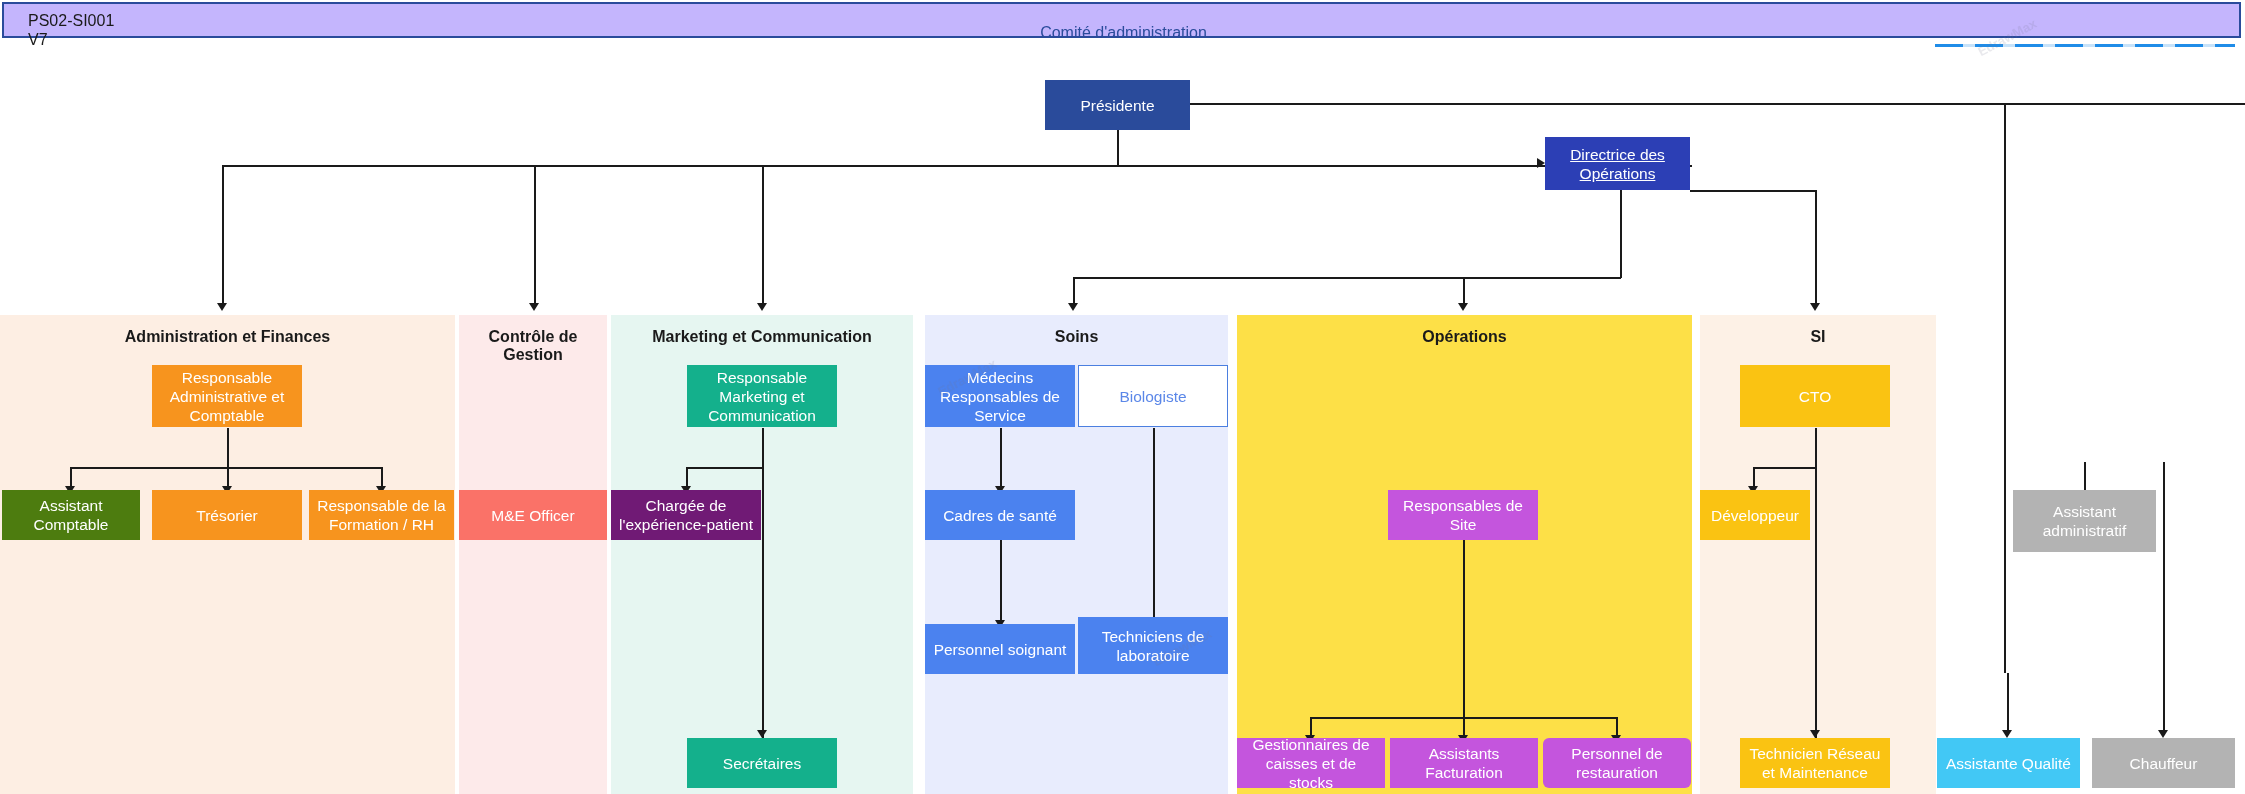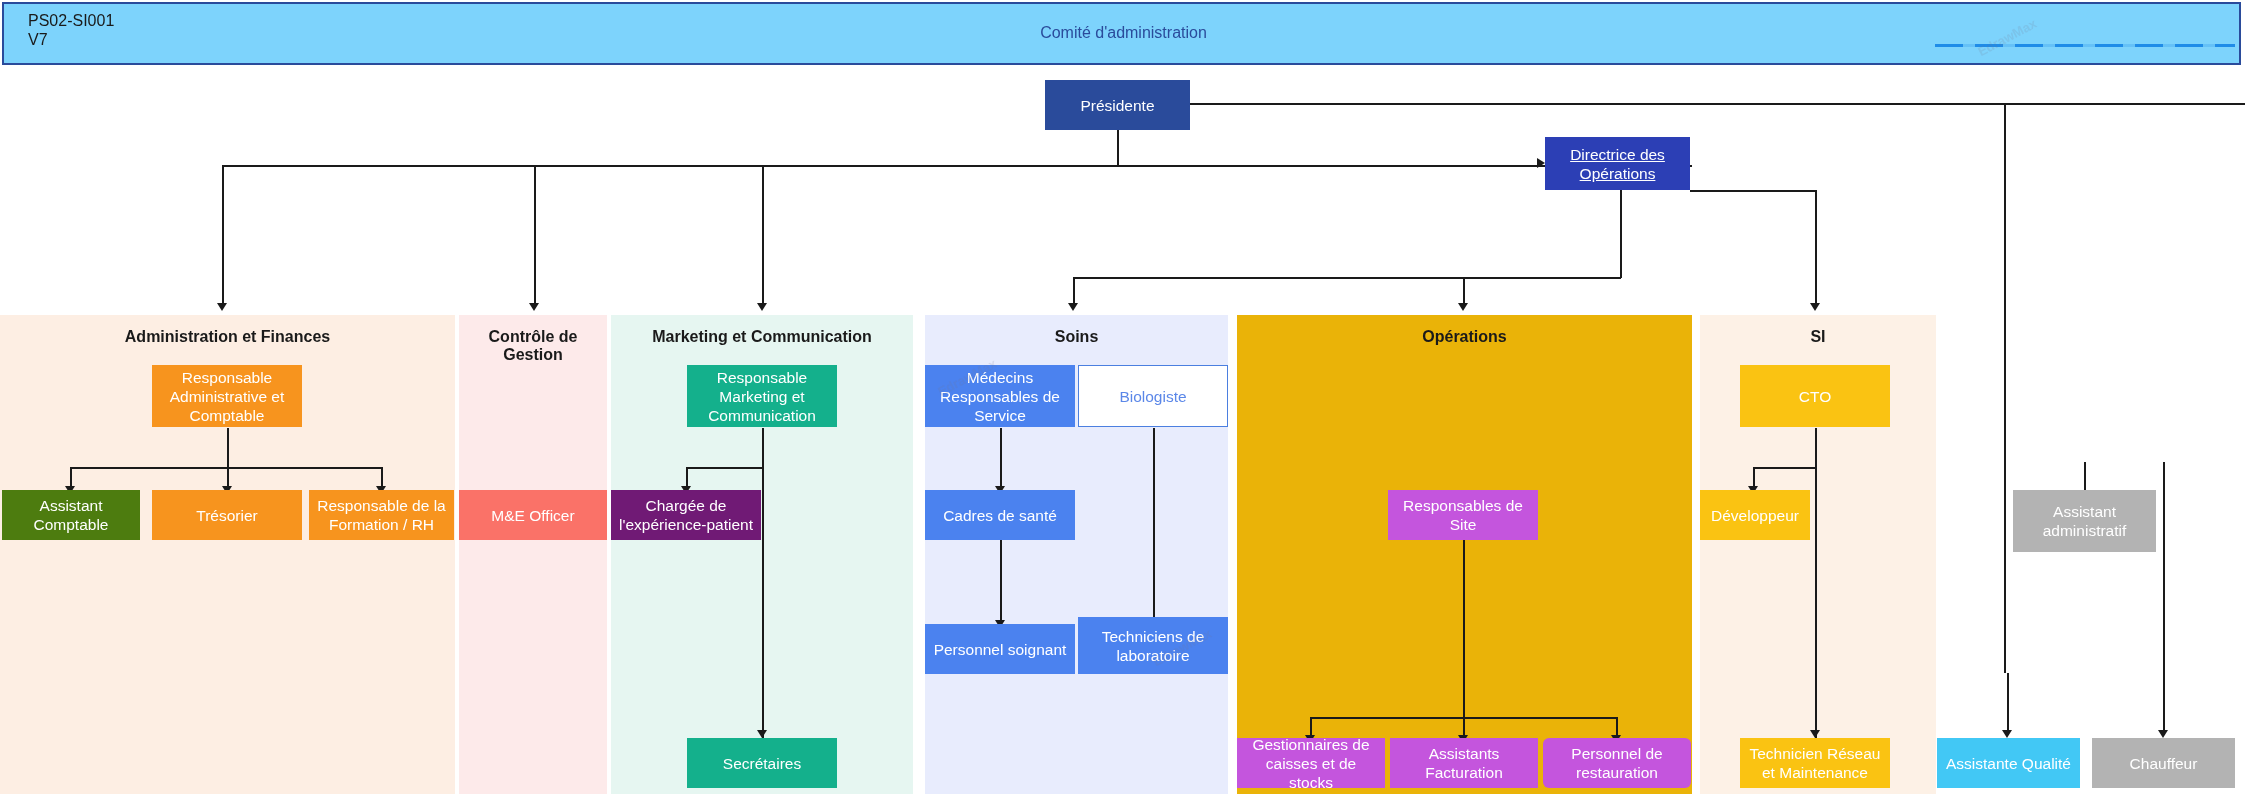--- a/index.html
+++ b/index.html
@@ -1,21 +1,21 @@
 <!DOCTYPE html>
 <html><head>
 <meta charset="utf-8">
 <style>
   html,body{margin:0;padding:0;background:#fff;}
   body{width:2245px;height:794px;font-family:"Liberation Sans",sans-serif;overflow:hidden;}
   #root{position:relative;width:2245px;height:794px;background:#fff;}
 
   
-  #header{position:absolute;left:2px;top:2px;width:2239px;height:63px;
-          border:2px solid #2a4b9b;background:#7dd3fc;box-sizing:border-box;}
+  #header{position:absolute;left:2px;top:2px;width:2239px;height:36px;
+          border:2px solid #2a4b9b;background:#c4b5fd;box-sizing:border-box;}
   #hdr-code{position:absolute;left:24px;top:7px;font-size:16px;color:#1a1a1a;line-height:19px;}
   #hdr-title{position:absolute;left:0;top:20px;width:2239px;text-align:center;
              font-size:16px;color:#2a4b9b;}
   #hdr-deco{position:absolute;left:1935px;top:44px;width:300px;height:3px;
             background:repeating-linear-gradient(90deg,#1f8ce8 0 28px,rgba(31,140,232,.25) 28px 40px);}
 
   
   .node{position:absolute;box-sizing:border-box;display:flex;align-items:center;
         justify-content:center;text-align:center;color:#fff;font-size:15.5px;
         line-height:19px;padding:2px 6px;}
@@ -61,21 +61,21 @@
   </div>
 
   <div class="col" style="left:611px;top:315px;width:302px;height:479px;background:#e6f6f1;">
     <div class="col-title">Marketing et Communication</div>
   </div>
 
   <div class="col" style="left:925px;top:315px;width:303px;height:479px;background:#e8ecfd;">
     <div class="col-title">Soins</div>
   </div>
 
-  <div class="col" style="left:1237px;top:315px;width:455px;height:479px;background:#eab308;">
+  <div class="col" style="left:1237px;top:315px;width:455px;height:479px;background:#fde047;">
     <div class="col-title">Opérations</div>
   </div>
 
   <div class="col" style="left:1700px;top:315px;width:236px;height:479px;background:#fdf1e6;">
     <div class="col-title">SI</div>
   </div>
 
   <div class="ln lnh" style="left:1190px;top:103px;width:1852px;max-width:1852px;"></div>
   <div class="ln lnh" style="left:1190px;top:103px;width:815px;"></div>
   <div class="ln lnv" style="left:2004px;top:103px;height:570px;"></div>

